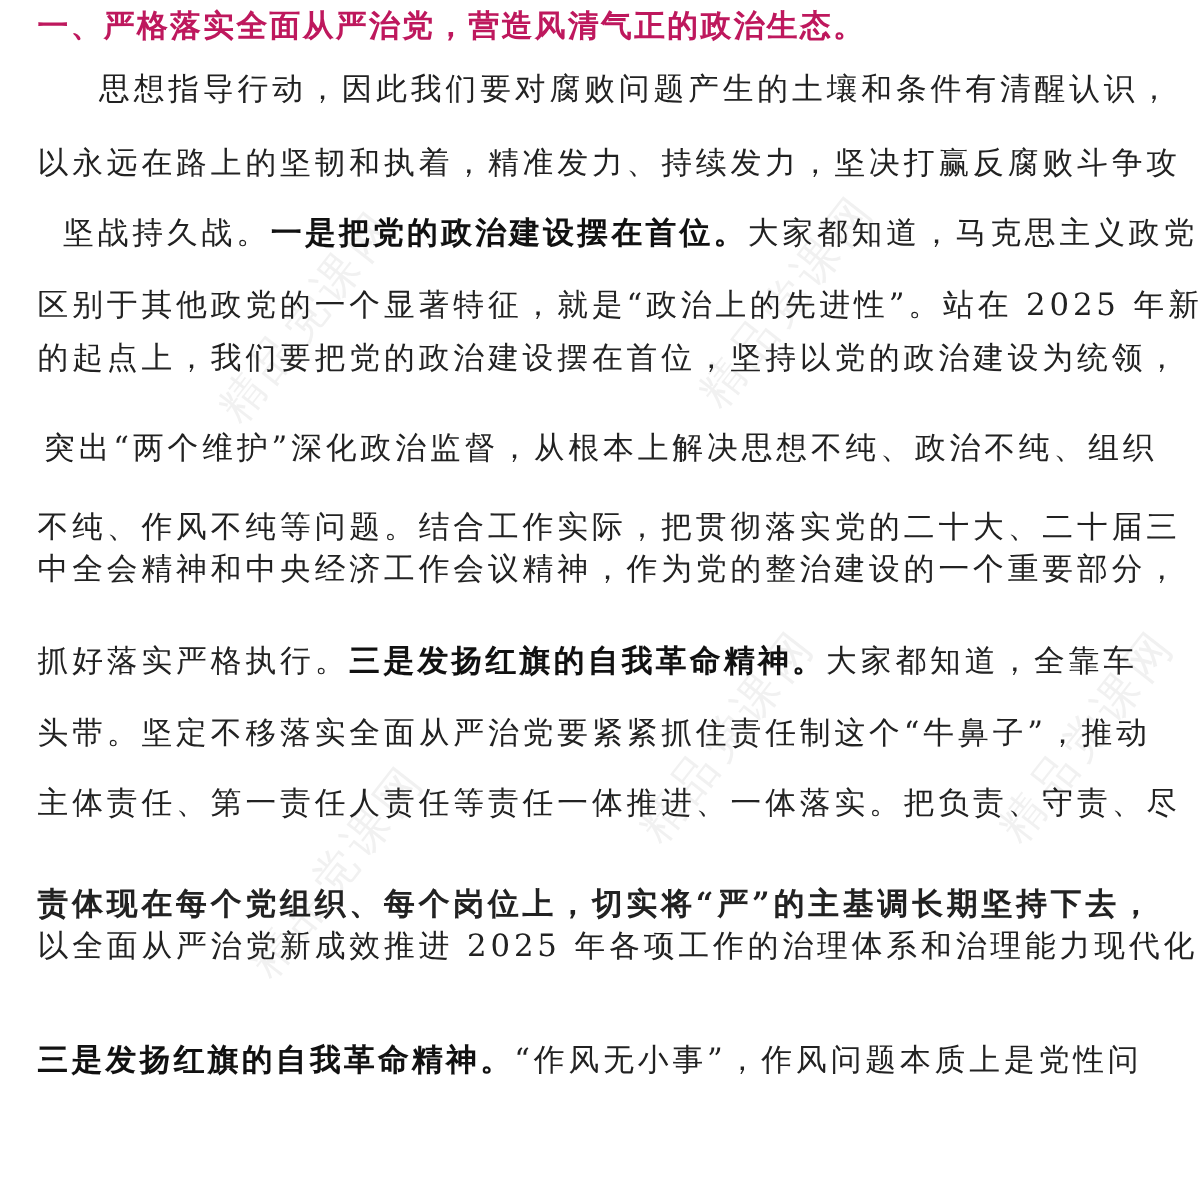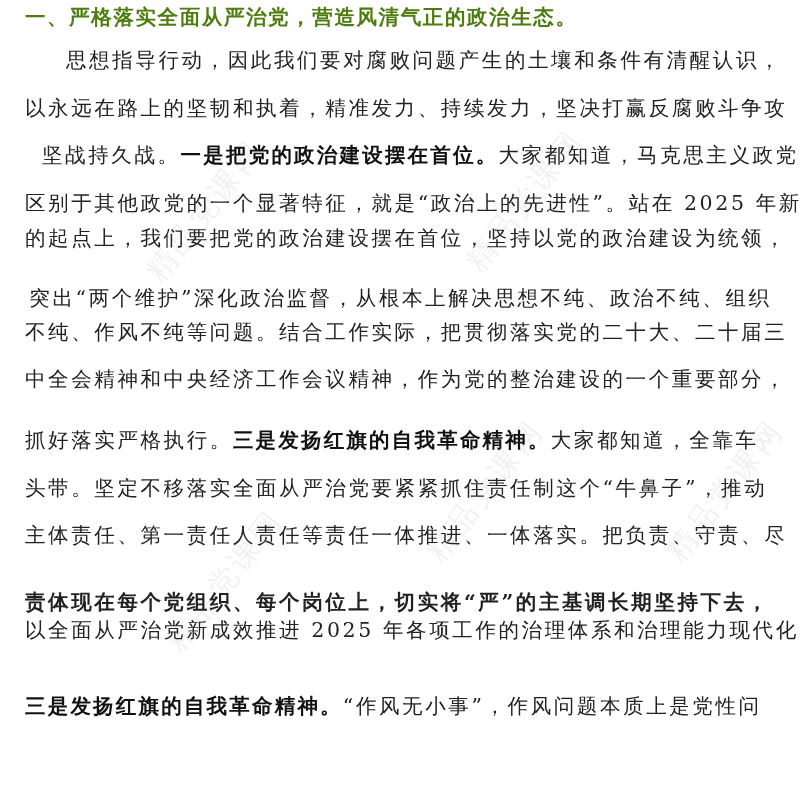--- a/index.html
+++ b/index.html
@@ -12,21 +12,21 @@
   .page {
     position: absolute; left: 0; top: 0; width: 800px; height: 800px;
   }
   .line {
     position: absolute; left: 25px; width: 751px;
     font-size: 20.5px; line-height: 30px; height: 30px;
     white-space: nowrap; letter-spacing: 2.6px;
   }
   .line.indent { left: 66px; width: 710px; font-family: Liberation Serif, serif; }
   .b { font-weight: bold; color: #111111; letter-spacing: 2.2px; }
-  .heading { font-weight: bold; color: #4d7c0f; letter-spacing: 1.6px; }
+  .heading { font-weight: bold; color: #be185d; letter-spacing: 1.6px; }
   .wm {
     position: absolute; font-size: 30px; color: rgba(150,150,150,0.13);
     transform: rotate(-52deg); white-space: nowrap; pointer-events: none;
     font-family: "DejaVu Sans", sans-serif; letter-spacing: 4px;
   }
 </style>
 </head>
 <body>
 
 <div class="page">
@@ -39,21 +39,21 @@
 
   <div class="line heading" style="top:2px;">一、严格落实全面从严治党，营造风清气正的政治生态。</div>
 
   <div id="body-lines">
       <div class="line indent" style="top: 45px;"><span>思想指导行动，因此我们要对腐败问题产生的土壤和条件有清醒认识，</span></div>
       <div class="line" style="top: 92.5px;"><span>以永远在路上的坚韧和执着，精准发力、持续发力，坚决打赢反腐败斗争攻</span></div>
       <div class="line" style="top: 140px; margin-left: 17px;"><span>坚战持久战。</span><span class="b">一是把党的政治建设摆在首位。</span><span>大家都知道，马克思主义政党</span></div>
       <div class="line" style="top: 187.5px;"><span>区别于其他政党的一个显著特征，就是“政治上的先进性”。站在 2025 年新</span></div>
       <div class="line" style="top: 223px;"><span>的起点上，我们要把党的政治建设摆在首位，坚持以党的政治建设为统领，</span></div>
       <div class="line" style="top: 282.5px; text-align: center;"><span>突出“两个维护”深化政治监督，从根本上解决思想不纯、政治不纯、组织</span></div>
-      <div class="line" style="top: 317px; text-align: center;"><span>不纯、作风不纯等问题。结合工作实际，把贯彻落实党的二十大、二十届三</span></div>
+      <div class="line" style="top: 336px; text-align: center;"><span>不纯、作风不纯等问题。结合工作实际，把贯彻落实党的二十大、二十届三</span></div>
       <div class="line" style="top: 364px;"><span>中全会精神和中央经济工作会议精神，作为党的整治建设的一个重要部分，</span></div>
       <div class="line" style="top: 425px;"><span>抓好落实严格执行。</span><span class="b">三是发扬红旗的自我革命精神。</span><span>大家都知道，全靠车</span></div>
       <div class="line" style="top: 472.5px;"><span>头带。坚定不移落实全面从严治党要紧紧抓住责任制这个“牛鼻子”，推动</span></div>
       <div class="line" style="top: 520px;"><span>主体责任、第一责任人责任等责任一体推进、一体落实。把负责、守责、尽</span></div>
       <div class="line" style="top: 587px; font-weight: bold;"><span>责体现在每个党组织、每个岗位上，切实将“严”的主基调长期坚持下去，</span></div>
       <div class="line" style="top: 615px;"><span>以全面从严治党新成效推进 2025 年各项工作的治理体系和治理能力现代化。</span></div>
       <div class="line" style="top: 662.5px; margin-top: 28px;"><span class="b">三是发扬红旗的自我革命精神。</span><span>“作风无小事”，作风问题本质上是党性问</span></div>
     </div>
 </div>
 

